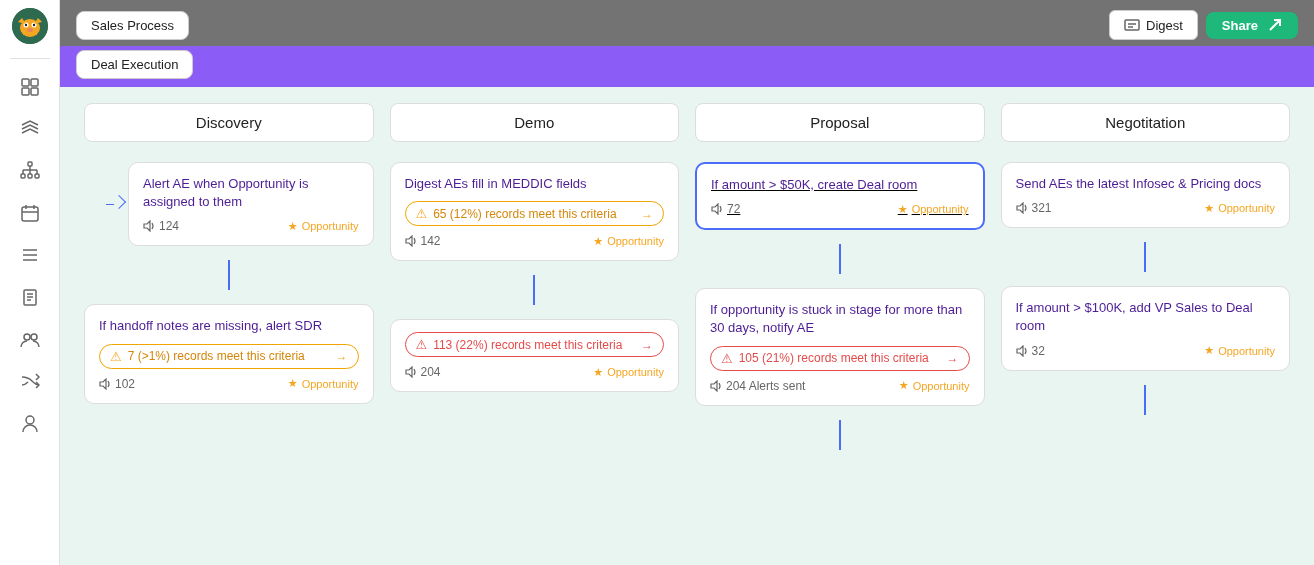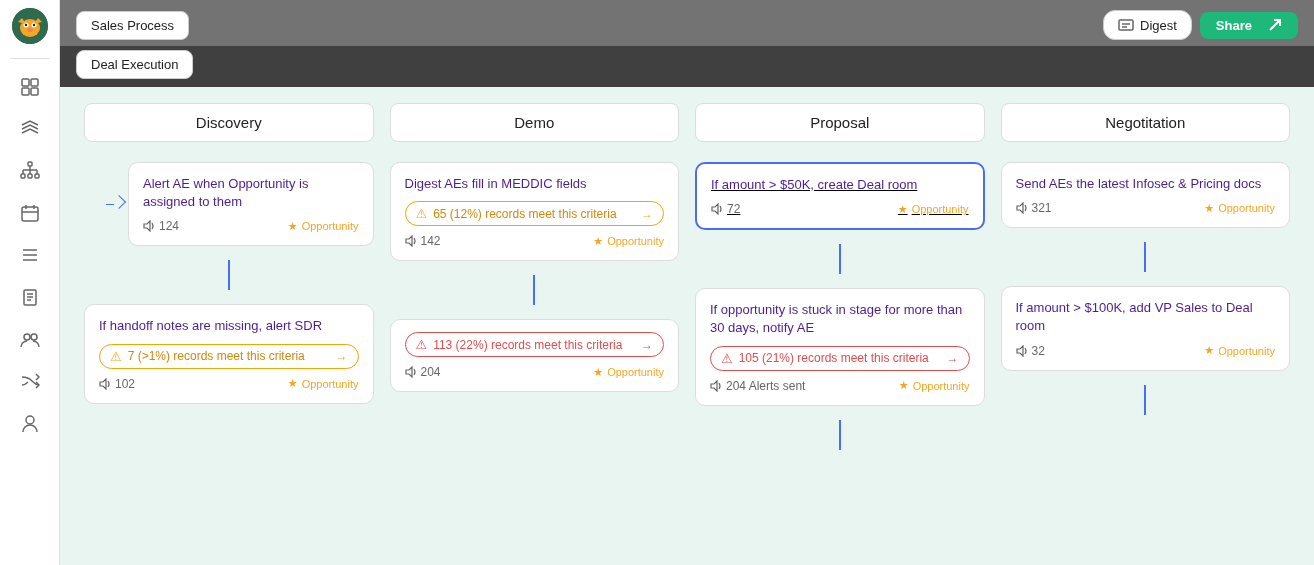--- a/index.html
+++ b/index.html
@@ -87,44 +87,44 @@
       display: flex;
       gap: 8px;
       align-items: center;
     }
     .digest-btn {
       display: flex;
       align-items: center;
       gap: 6px;
       background: #fff;
       border: 1px solid #ccc;
-      border-radius: 12px;
+      border-radius: 6px;
       padding: 6px 14px;
       font-size: 13px;
       cursor: pointer;
       color: #222;
     }
     .share-btn {
       display: flex;
       align-items: center;
-      gap: 16px;
+      gap: 10px;
       background: #1db87a;
       border: none;
       border-radius: 8px;
       padding: 6px 16px;
       font-size: 13px;
       cursor: pointer;
       color: #fff;
       font-weight: 600;
     }
 
     
     .sub-header {
       padding: 4px 16px 8px 16px;
-      background: #404040;
+      background: #8b5cf6;
       flex-shrink: 0;
     }
 
     
     .canvas {
       flex: 1;
       overflow: auto;
       padding: 16px;
       background: #e8f5f0;
       position: relative;

